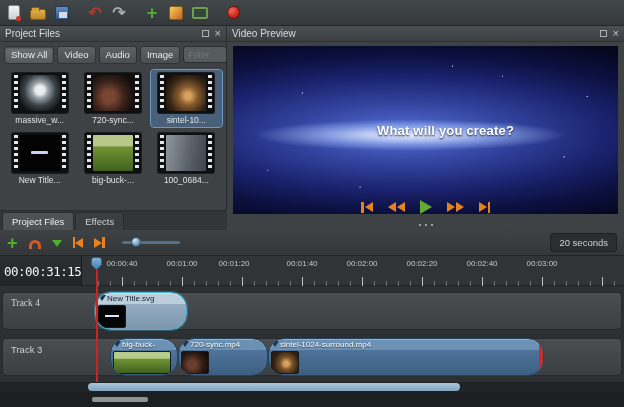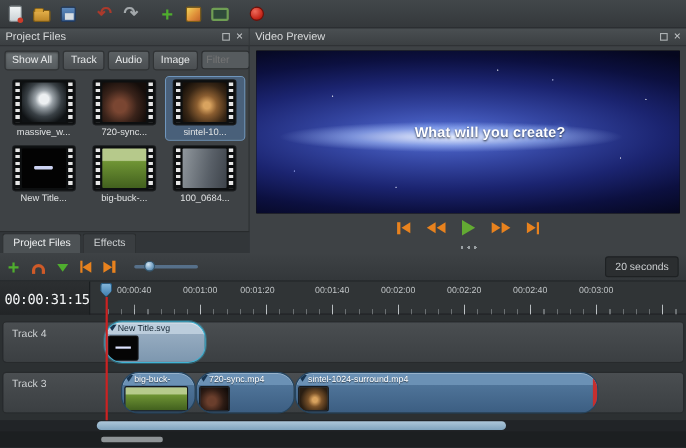--- a/index.html
+++ b/index.html
@@ -59,21 +59,21 @@
   .timg-title::after { content:""; position:absolute; left:28%; right:28%; top:46%; height:3px; background:#ccd3f2; border-radius:1px; }
   .timg-room { background:linear-gradient(100deg,#90979d,#596068 60%,#3d434a); }
 
   .bottom-tabs { position:absolute; left:0; bottom:0; width:227px; height:20px; background:#323639;
     display:flex; align-items:flex-end; padding:0 2px; gap:1px; border-top:1px solid #282b2d; }
   .btab { font-size:9.5px; color:#cdd0d2; padding:3px 9px; background:#3a3e41; border:1px solid #2a2d2f;
     border-bottom:none; border-radius:3px 3px 0 0; cursor:pointer; white-space:nowrap; }
   .btab.active { background:#4d5255; color:#f0f2f3; }
 
   .panel-right { position:absolute; left:227px; top:26px; width:397px; height:204px; background:#3e4245; }
-  .video-box { position:absolute; left:6px; top:20px; width:385px; height:148px; background:#000; overflow:hidden; }
+  .video-box { position:absolute; left:6px; top:20px; width:385px; height:168px; background:#000; overflow:hidden; }
   .nebula { position:absolute; inset:0;
     background:
       radial-gradient(ellipse 52% 12% at 46% 53%, rgba(255,255,255,.95), rgba(175,200,255,.55) 45%, rgba(120,150,255,0) 78%),
       radial-gradient(ellipse 95% 60% at 44% 52%, #5570d8 0%, #33449f 30%, #1b2470 55%, #0c1040 78%, #05071e 100%); }
   .stars { position:absolute; inset:0; background-image:
       radial-gradient(1px 1px at 18% 28%, #fff, transparent),
       radial-gradient(1px 1px at 70% 18%, #cdd6ff, transparent),
       radial-gradient(1px 1px at 86% 66%, #fff, transparent),
       radial-gradient(1px 1px at 9% 74%, #aab8ff, transparent),
       radial-gradient(1px 1px at 57% 12%, #fff, transparent),
@@ -115,21 +115,21 @@
   .ruler-strip { position:absolute; left:92px; top:0; right:0; height:30px; overflow:hidden; cursor:pointer; }
   .ticks-minor { position:absolute; left:6px; right:0; bottom:0; height:5px;
     background:repeating-linear-gradient(to right,rgba(160,165,168,.55) 0 1px,transparent 1px 12px); }
   .ticks-major { position:absolute; left:30px; right:0; bottom:0; height:9px;
     background:repeating-linear-gradient(to right,rgba(205,210,213,.85) 0 1px,transparent 1px 60px); }
   .ruler-label { position:absolute; top:3px; transform:translateX(-50%); font-size:8px; color:#c3c7c9; white-space:nowrap; }
 
   .tracks { position:absolute; left:0; top:56px; width:624px; height:96px; }
   .track-row { position:absolute; left:2px; width:620px; height:38px;
     background:linear-gradient(#4a4e51,#3b3f42); border:1px solid #272a2c; border-radius:4px; }
-  .track-row.t4 { top:6px; } .track-row.t3 { top:52px; }
+  .track-row.t4 { top:6px;font-family:Liberation Serif, serif; } .track-row.t3 { top:52px; }
   .track-name { position:absolute; left:8px; top:5px; font-size:9.5px; color:#ced1d3; }
 
   .clip { position:absolute; height:38px; border-radius:16px; overflow:hidden; cursor:pointer;
     border:1px solid #24445f; background:linear-gradient(#6b91b5 0 11px,#4f7499 11px,#3c5e82);
     box-shadow:inset 0 1px rgba(255,255,255,.3); z-index:5; }
   .clip-label { position:absolute; left:11px; top:1px; font-size:8px; color:#fff; white-space:nowrap;
     text-shadow:0 1px 1px rgba(0,0,0,.6); }
   .clip-arrow { position:absolute; left:2px; top:2px; width:0; height:0;
     border-left:4px solid transparent; border-right:4px solid transparent; border-top:6px solid #173450; cursor:pointer; }
   .clip-thumb { position:absolute; left:2px; top:12px; width:28px; height:23px; border:1px solid #17191b; border-radius:2px; }
@@ -198,21 +198,21 @@
 <div class="panel-left">
   <div class="panel-header">
     <span>Project Files</span>
     <span class="spacer"></span>
     <span class="dock-float"></span>
     <span class="dock-close">×</span>
   </div>
 
   <div class="filter-row">
     <button class="fbtn active">Show All</button>
-    <button class="fbtn">Track</button>
+    <button class="fbtn">Video</button>
     <button class="fbtn">Audio</button>
     <button class="fbtn">Image</button>
     <input class="filter-input" placeholder="Filter" style="">
     <span class="brush"></span>
   </div>
 
   <div class="files-grid">
     <div class="fcell">
       <div class="film">
           <div class="fimg timg-disco"></div>

